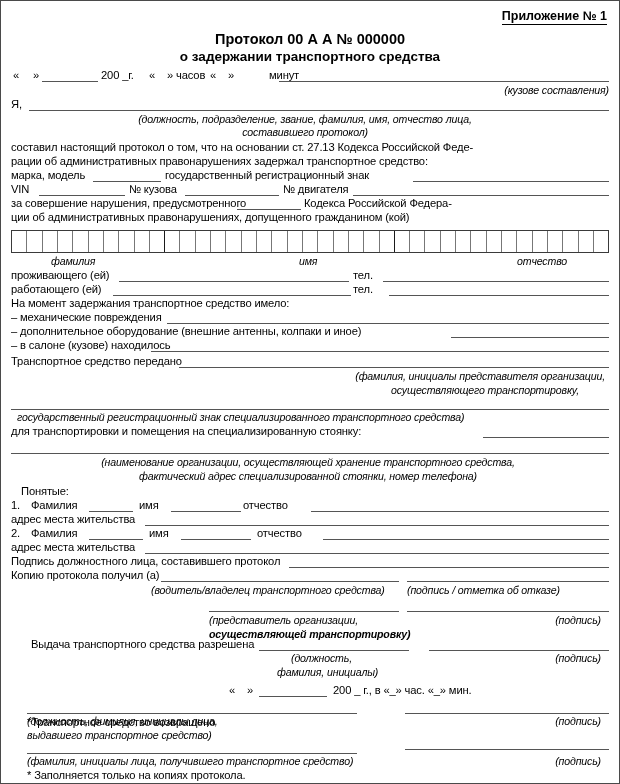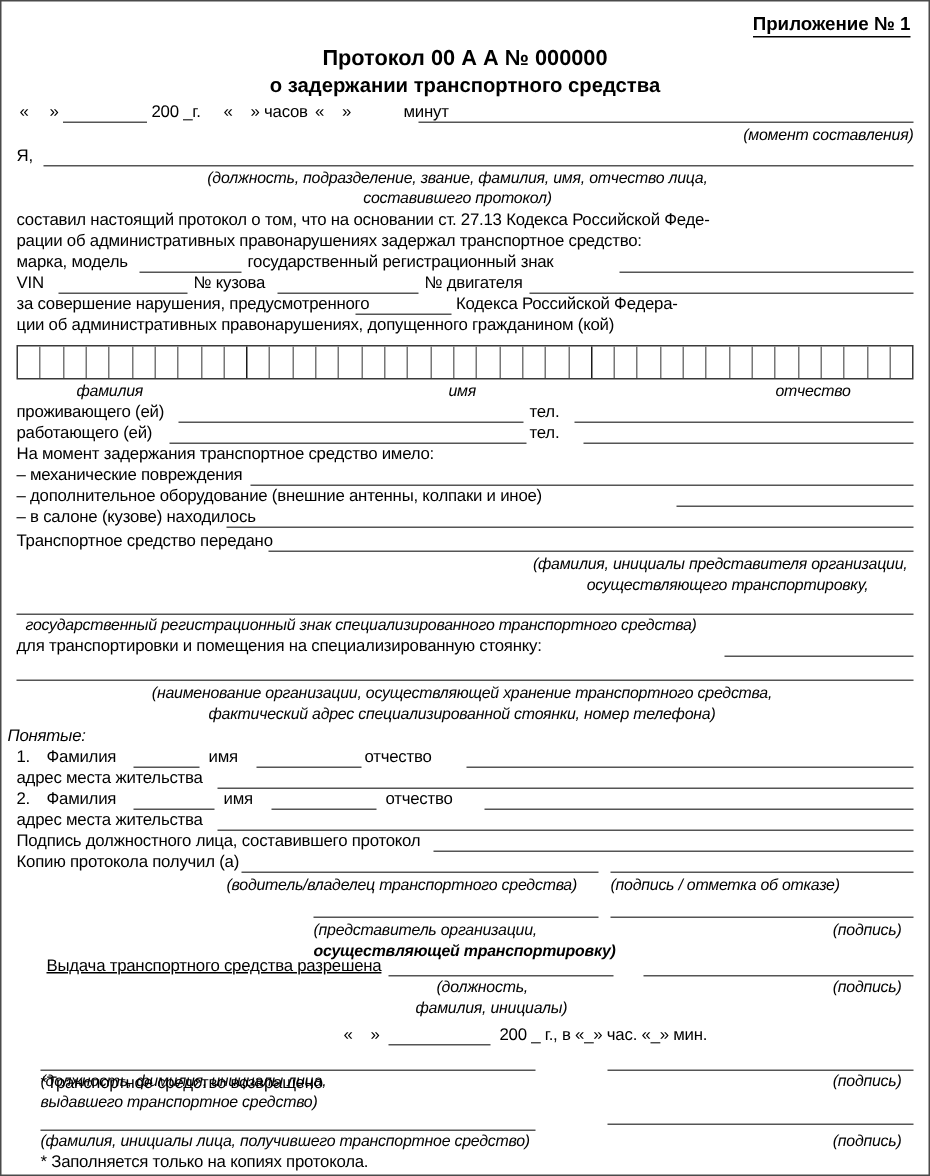--- a/index.html
+++ b/index.html
@@ -87,21 +87,21 @@
   <div class="t" style="left:32px; top:68px;">»</div>
   <div class="rule" style="left:41px; top:80px; width:56px;"></div>
   <div class="t" style="left:100px; top:68px;">200 _г.</div>
   <div class="t" style="left:148px; top:68px;">«</div>
   <div class="t" style="left:166px; top:68px;">»</div>
   <div class="t" style="left:175px; top:68px;">часов</div>
   <div class="t" style="left:209px; top:68px;">«</div>
   <div class="t" style="left:227px; top:68px;">»</div>
   <div class="t" style="left:236px; top:68px;padding-left:32px;">минут</div>
   <div class="rule" style="left:278px; top:80px; width:330px;"></div>
-  <div class="t ital" style="left:0; top:83px; width:608px; text-align:right;">(момент составления)</div>
+  <div class="t ital" style="left:0; top:83px; width:608px; text-align:right;">(кузове составления)</div>
 
   <div class="t" style="left:10px; top:97px;">Я,</div>
   <div class="rule" style="left:28px; top:109px; width:580px;"></div>
   <div class="t ital center" style="left:0; top:125px; width:608px;">составившего протокол)</div>
   <div class="t ital center" style="left:0; top:112px; width:608px;">(должность, подразделение, звание, фамилия, имя, отчество лица,</div>
 
   <div class="t" style="left:10px; top:140px;">составил настоящий протокол о том, что на основании ст. 27.13 Кодекса Российской Феде-</div>
   <div class="t" style="left:10px; top:154px;">рации об административных правонарушениях задержал транспортное средство:</div>
 
   <div class="t" style="left:10px; top:168px;">марка, модель</div>
@@ -191,21 +191,21 @@
 
   <div class="rule" style="left:10px; top:408px; width:598px;"></div>
   <div class="t ital" style="left:16px; top:410px;">государственный регистрационный знак специализированного транспортного средства)</div>
   <div class="t" style="left:10px; top:424px;">для транспортировки и помещения на специализированную стоянку:</div>
   <div class="rule" style="left:482px; top:436px; width:126px;"></div>
 
   <div class="rule" style="left:10px; top:452px; width:598px;"></div>
   <div class="t ital center" style="left:0; top:455px; width:614px;">(наименование организации, осуществляющей хранение транспортного средства,</div>
   <div class="t ital center" style="left:0; top:469px; width:614px;">фактический адрес специализированной стоянки, номер телефона)</div>
 
-  <div class="t" style="left:4px; top:484px;font-style:italic;">Понятые:</div>
+  <div class="t" style="left:20px; top:484px;">Понятые:</div>
 
   <div class="t" style="left:10px; top:498px;">1.</div>
   <div class="t" style="left:30px; top:498px;">Фамилия</div>
   <div class="rule" style="left:88px; top:510px; width:44px;"></div>
   <div class="t" style="left:138px; top:498px;">имя</div>
   <div class="rule" style="left:170px; top:510px; width:70px;"></div>
   <div class="t" style="left:242px; top:498px;">отчество</div>
   <div class="rule" style="left:310px; top:510px; width:298px;"></div>
 
   <div class="t" style="left:10px; top:512px;">адрес места жительства</div>
@@ -230,21 +230,21 @@
   <div class="rule" style="left:406px; top:580px; width:202px;"></div>
   <div class="t ital" style="left:150px; top:583px;">(водитель/владелец транспортного средства)</div>
   <div class="t ital" style="left:406px; top:583px;">(подпись / отметка об отказе)</div>
 
   <div class="rule" style="left:208px; top:610px; width:190px;"></div>
   <div class="rule" style="left:406px; top:610px; width:202px;"></div>
   <div class="t ital" style="left:208px; top:613px;">(представитель организации,</div>
   <div class="t ital" style="left:208px; top:627px;font-weight:bold;">осуществляющей транспортировку)</div>
   <div class="t ital" style="left:0; top:613px; width:600px; text-align:right;">(подпись)</div>
 
-  <div class="t" style="left:30px; top:637px;text-decoration:underline;">Выдача транспортного средства разрешена</div>
+  <div class="t" style="left:30px; top:637px;">Выдача транспортного средства разрешена</div>
   <div class="rule" style="left:258px; top:649px; width:150px;"></div>
   <div class="rule" style="left:428px; top:649px; width:180px;"></div>
   <div class="t ital" style="left:290px; top:651px;">(должность,</div>
   <div class="t ital" style="left:276px; top:665px;">фамилия, инициалы)</div>
   <div class="t ital" style="left:0; top:651px; width:600px; text-align:right;">(подпись)</div>
 
   <div class="t" style="left:26px; top:683px;margin-top:32px;">*Транспортное средство возвращено</div>
   <div class="t" style="left:228px; top:683px;">«</div>
   <div class="t" style="left:246px; top:683px;">»</div>
   <div class="rule" style="left:258px; top:695px; width:68px;"></div>

